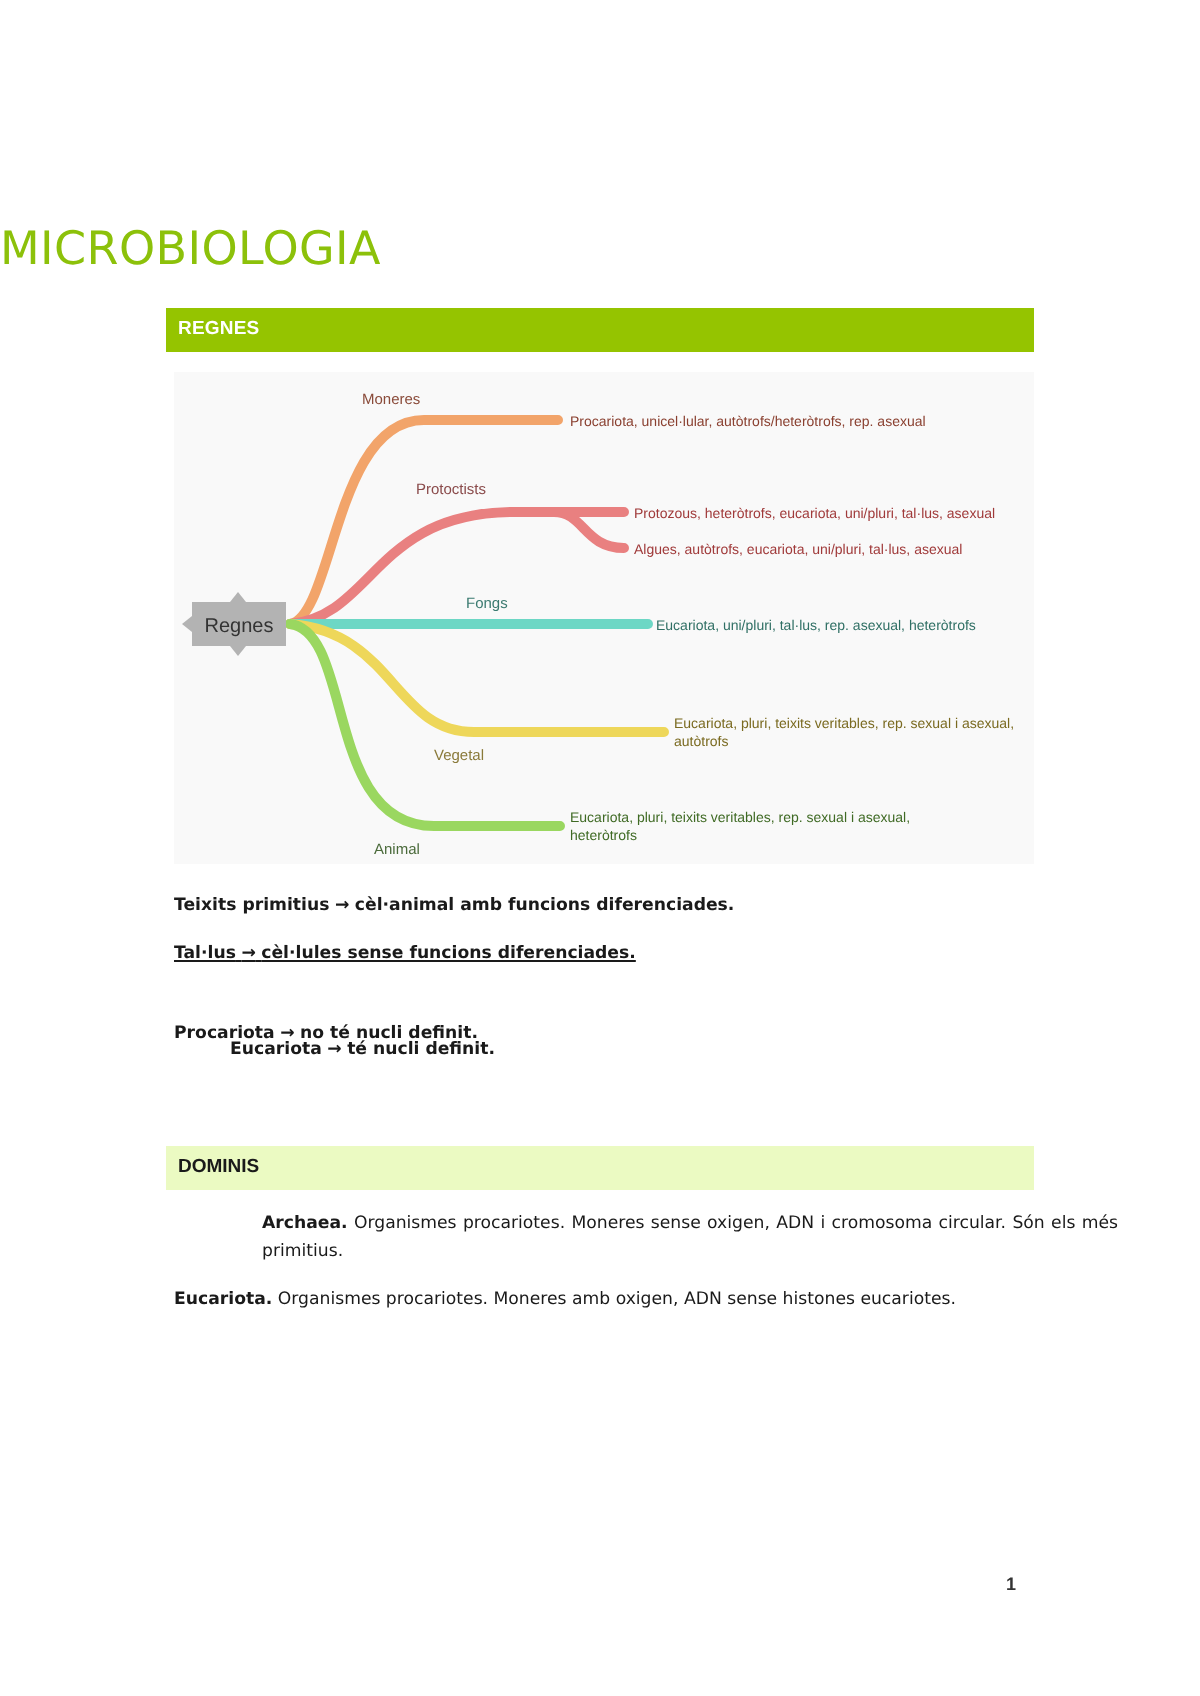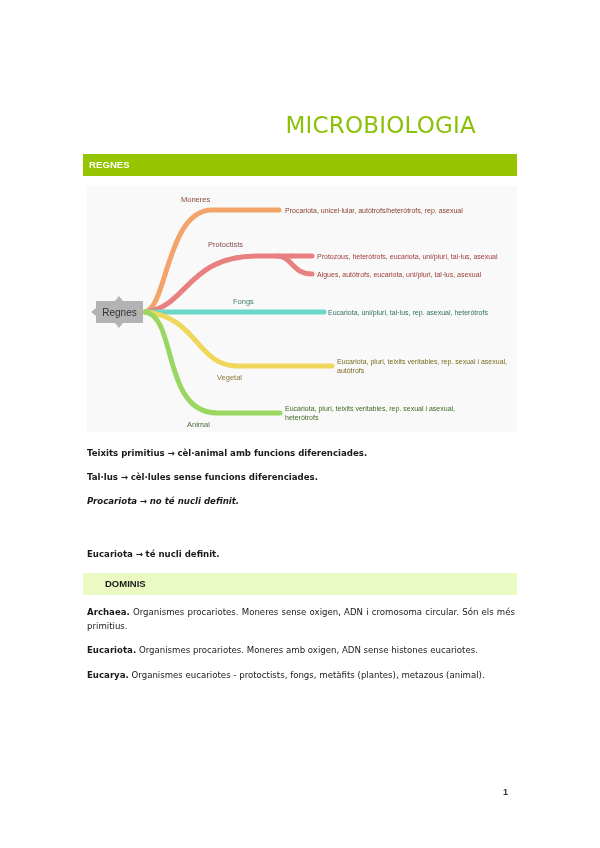--- a/index.html
+++ b/index.html
@@ -1,37 +1,37 @@
 <!DOCTYPE html>
 <html><head>
   <meta charset="utf-8">
   <style>
     * { box-sizing: border-box; margin: 0; padding: 0; }
     html, body { width: 600px; height: 848px; background: #ffffff; }
     body { position: relative; font-family: "Liberation Sans", sans-serif; color: #1a1a1a; overflow: hidden; }
     .page { position: absolute; left: 0; top: 0; width: 600px; height: 848px; background: #fff; }
 
     .doc-title {
-      position: absolute; left: 0; top: 112px; width: 476px; text-align: right;
+      position: absolute; left: 0; top: 112px; width: 476px; text-align: left;
       font-size: 23px; color: #8cc10a; letter-spacing: 0.2px;
       font-family: "DejaVu Sans", sans-serif; font-weight: normal;
     }
 
     .band {
       position: absolute; left: 83px; width: 434px; height: 22px;
       background: #95c400; color: #fff; font-weight: bold; font-size: 9.5px;
       padding-left: 6px; line-height: 22px; letter-spacing: 0.1px;
     }
     .band.regnes { top: 154px; }
     .band.micro { top: 543px; }
 
     .subband {
       position: absolute; left: 83px; top: 573px; width: 434px; height: 22px;
       background: #ebfac2; color: #1a1a1a; font-size: 9.5px; font-weight: bold;
-      padding-left: 22px; line-height: 22px;
+      padding-left: 6px; line-height: 22px;
     }
 
     .diagram {
       position: absolute; left: 87px; top: 186px; width: 430px; height: 246px;
       background: #f9f9f9;
     }
     .diagram svg { position: absolute; left: 0; top: 0; }
 
     .para {
       position: absolute; left: 87px; width: 428px; font-size: 8.6px; line-height: 14px;
@@ -98,36 +98,35 @@
         <text x="198" y="234" fill="#3f6a24">heteròtrofs</text>
       </g>
     </svg>
   </div>
 
   <p class="para" style="top:446px;">
     <b>Teixits primitius</b>
     <b>→</b>
     <b>cèl·animal amb funcions diferenciades.</b>
   </p>
-  <p class="para" style="top:470px;">
+  <p class="para" style="top:470px;text-decoration:underline;">
     <b>Tal·lus</b>
     <b>→</b>
     <b>cèl·lules sense funcions diferenciades.</b>
   </p>
-  <p class="para" style="top:494px;font-style:italic;">
+  <p class="para" style="top:510px;">
     <b>Procariota</b>
     <b>→</b>
     <b>no té nucli definit.</b>
   </p>
-  <p class="para" style="top:547px;">
+  <p class="para" style="top:518px;margin-left:28px;">
     <b>Eucariota</b>
     <b>→</b>
     <b>té nucli definit.</b>
   </p>
 
   <div class="subband">DOMINIS</div>
 
-  <p class="para justify" style="top:605px;"><b>Archaea.</b><span> Organismes procariotes. Moneres sense oxigen, ADN i cromosoma circular. Són els més primitius.</span></p>
+  <p class="para justify" style="top:605px;margin-left:44px;"><b>Archaea.</b><span> Organismes procariotes. Moneres sense oxigen, ADN i cromosoma circular. Són els més primitius.</span></p>
   <p class="para" style="top:643px;"><b>Eucariota.</b><span> Organismes procariotes. Moneres amb oxigen, ADN sense histones eucariotes.</span></p>
-  <p class="para" style="top:668px;"><b>Eucarya.</b><span> Organismes eucariotes - protoctists, fongs, metàfits (plantes), metazous (animal).</span></p>
 
   <div class="page-number">1</div>
 </div>
 
 </body></html>

